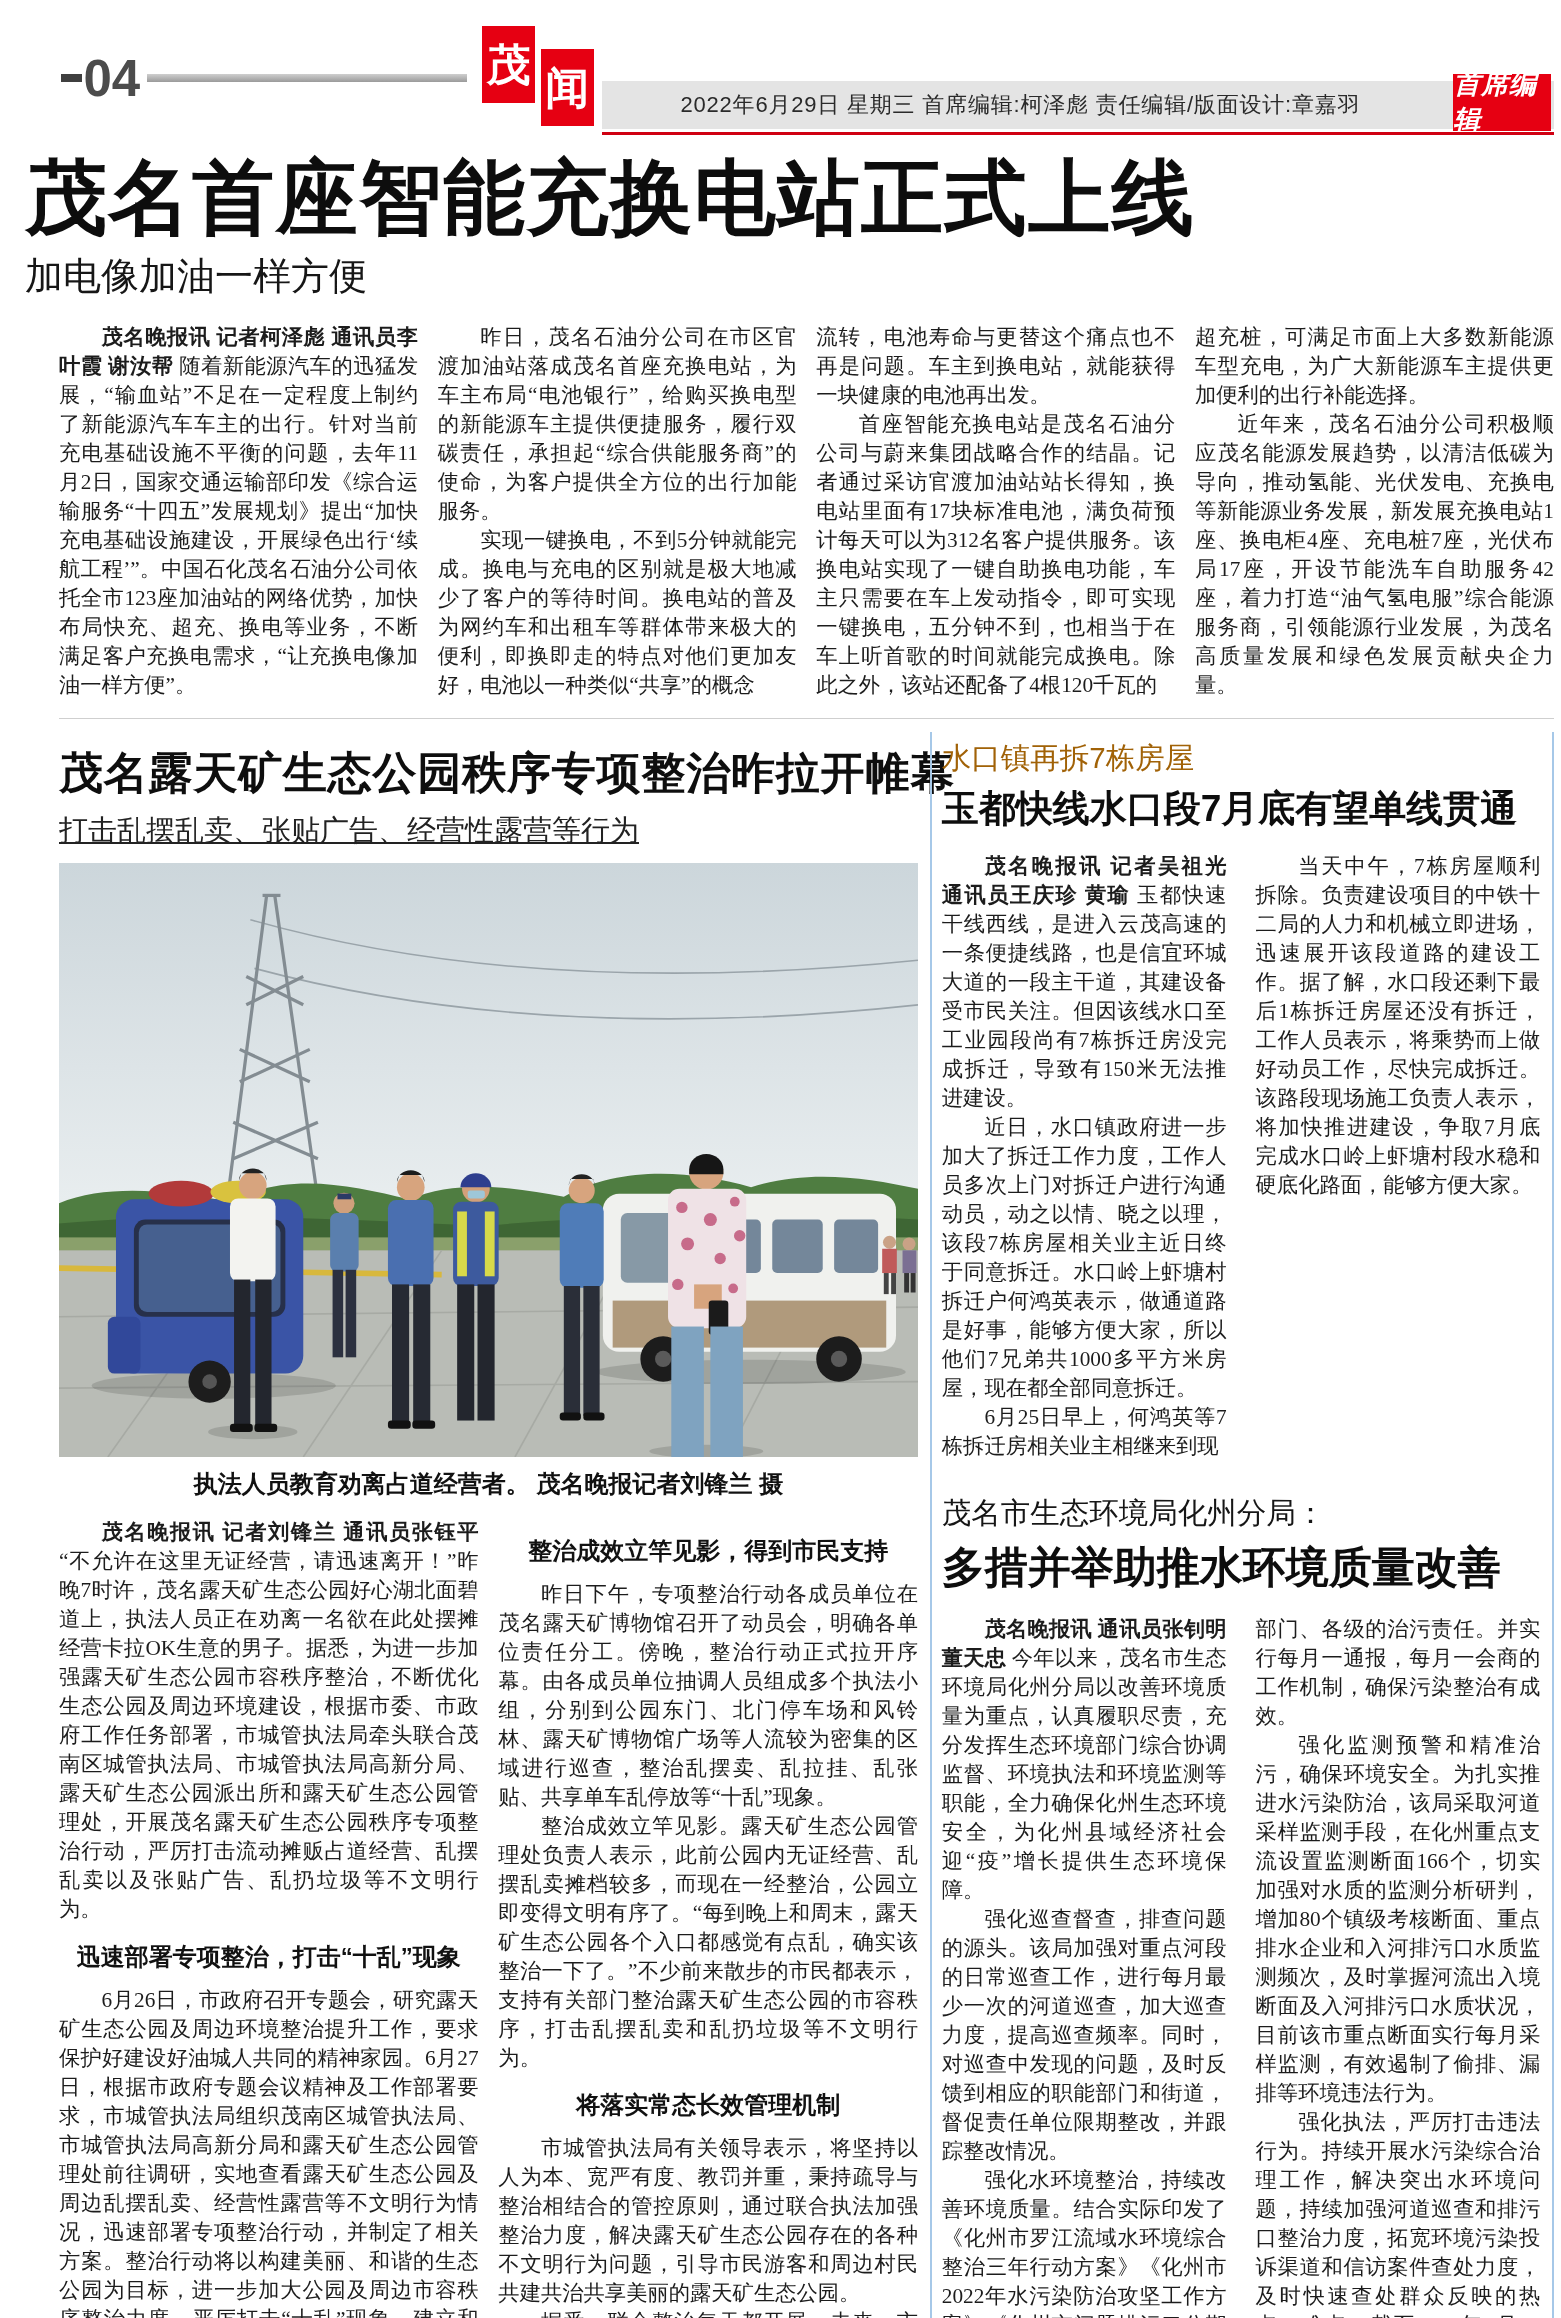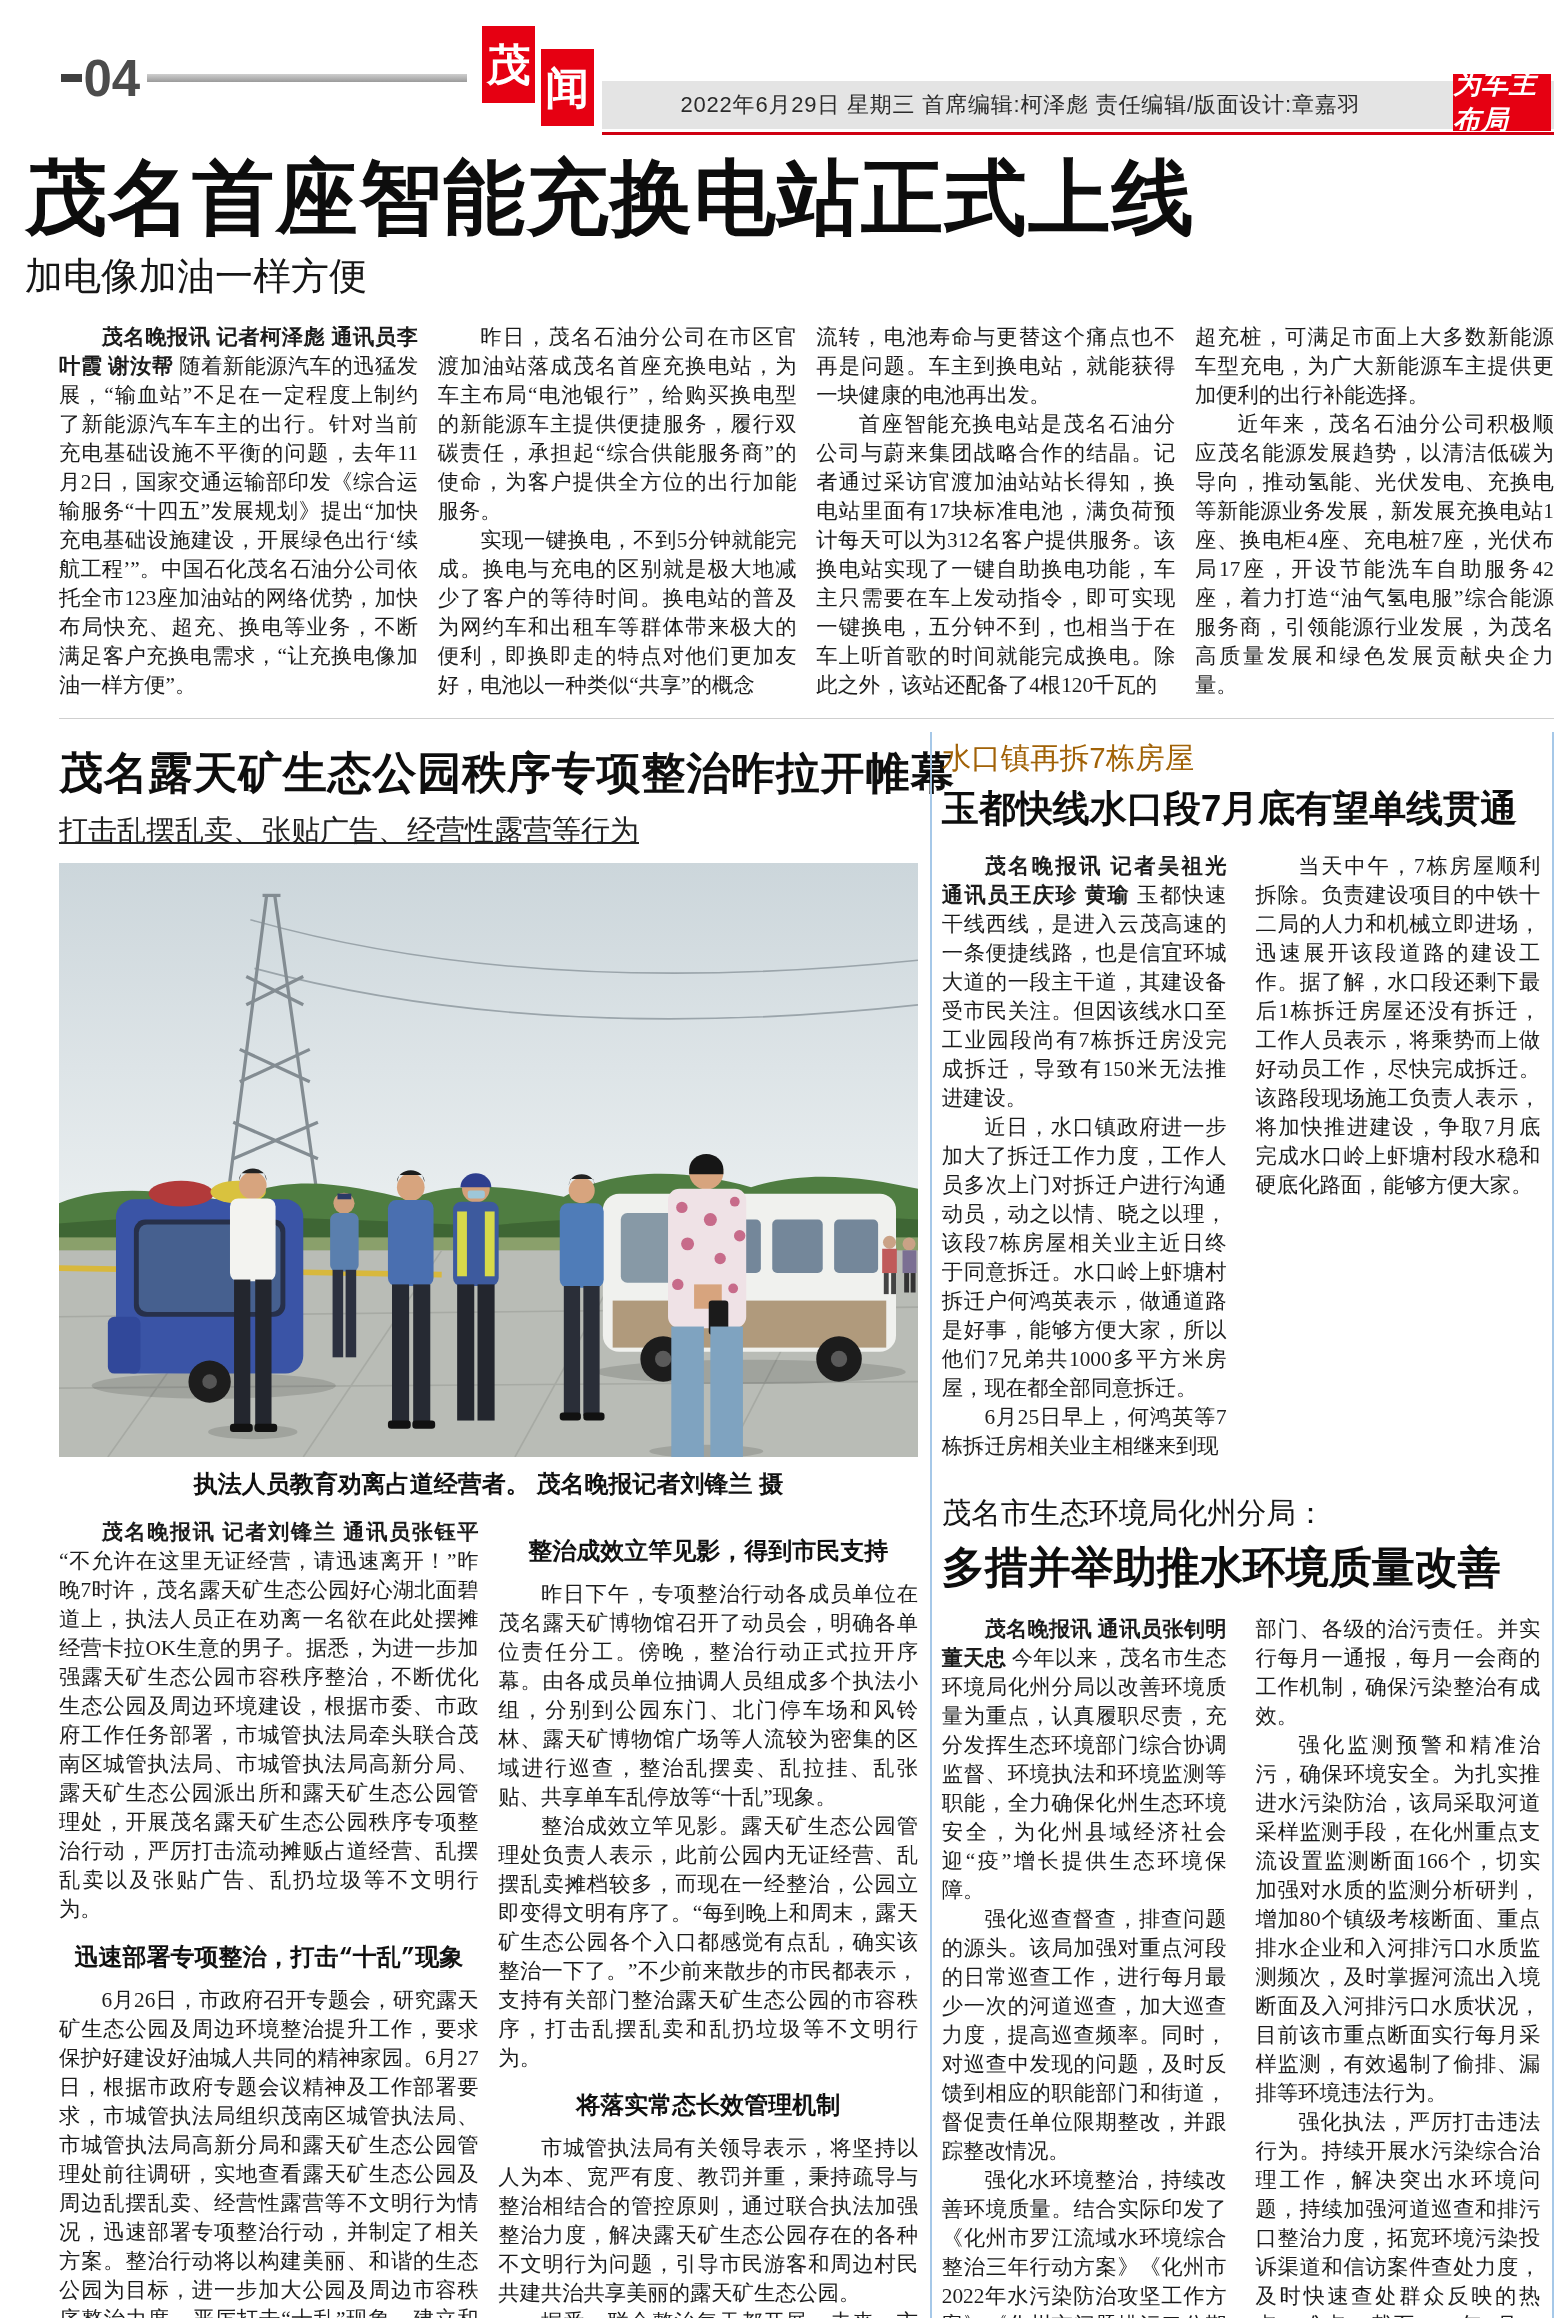--- a/index.html
+++ b/index.html
@@ -22,21 +22,21 @@
 
   
   .lead{border-bottom:0.8px solid #cfcfcf;padding-bottom:18px;}
   .lead-hl{font-family:"Liberation Sans","DejaVu Sans",sans-serif;font-weight:900;font-size:82px;line-height:1.18;color:#0d0d0d;margin:13px 0 4.9px -34px;letter-spacing:1.6px;white-space:nowrap;}
   .lead-sub{font-family:"Liberation Sans",sans-serif;font-weight:400;font-size:38px;color:#161616;margin:0 0 21.3px -34px;}
   .cols{display:flex;gap:19.7px;}
   .cols .col{flex:1;min-width:0;}
   .col p{margin:0;font-size:21.3px;line-height:29px;text-align:justify;text-indent:2em;}
   .col p.noindent{text-indent:0;}
   .col p strong{font-weight:700;}
-  .inline-subhead{font-family:Liberation Mono, monospace;font-weight:700;font-size:24px;text-align:center;margin:16.4px 0 13px 0;color:#111;}
+  .inline-subhead{font-family:Liberation Sans, sans-serif;font-weight:700;font-size:24px;text-align:center;margin:16.4px 0 13px 0;color:#111;}
 
   
   .bottom{display:flex;margin-top:13px;align-items:stretch;border-right:2.5px solid #a6c8e8;}
   .left-sec{width:859px;flex:0 0 859px;}
   .vdiv{width:2.5px;background:#a6c8e8;margin:0 9.8px 0 11.5px;}
   .right-sec{flex:1;min-width:0;padding-right:11.5px;}
 
   .park-hl{font-family:"Liberation Sans",sans-serif;font-weight:800;font-size:44px;color:#0e0e0e;margin:11.5px 0 8.2px 0;letter-spacing:0.8px;white-space:nowrap;}
   .park-sub{font-family:"Liberation Sans",sans-serif;font-weight:400;font-size:29px;color:#222;margin:0 0 11.5px 0;text-decoration:underline;}
   figure{margin:4.9px 0 4.9px 0;}
@@ -59,21 +59,21 @@
       <span class="pageno-dash"></span>
       <span class="pageno">04</span>
       <span class="pageno-line"></span>
     </div>
     <div class="badges">
       <span class="badge b1">茂</span>
       <span class="badge b2">闻</span>
     </div>
     <div class="mast-bar">
       <span class="date-line">2022年6月29日 星期三 首席编辑:柯泽彪 责任编辑/版面设计:章嘉羽</span>
-      <span class="masthead">为车主布局</span>
+      <span class="masthead">首席编辑</span>
     </div>
     <div class="red-rule"></div>
   </header>
 
   <section class="lead">
     <h1 class="lead-hl">茂名首座智能充换电站正式上线</h1>
     <h2 class="lead-sub">加电像加油一样方便</h2>
     <div class="cols">
         <div class="col">
           <p><strong>茂名晚报讯 记者柯泽彪 通讯员李叶霞 谢汝帮 </strong>随着新能源汽车的迅猛发展，“输血站”不足在一定程度上制约了新能源汽车车主的出行。针对当前充电基础设施不平衡的问题，去年11月2日，国家交通运输部印发《综合运输服务“十四五”发展规划》提出“加快充电基础设施建设，开展绿色出行‘续航工程’”。中国石化茂名石油分公司依托全市123座加油站的网络优势，加快布局快充、超充、换电等业务，不断满足客户充换电需求，“让充换电像加油一样方便”。</p>

